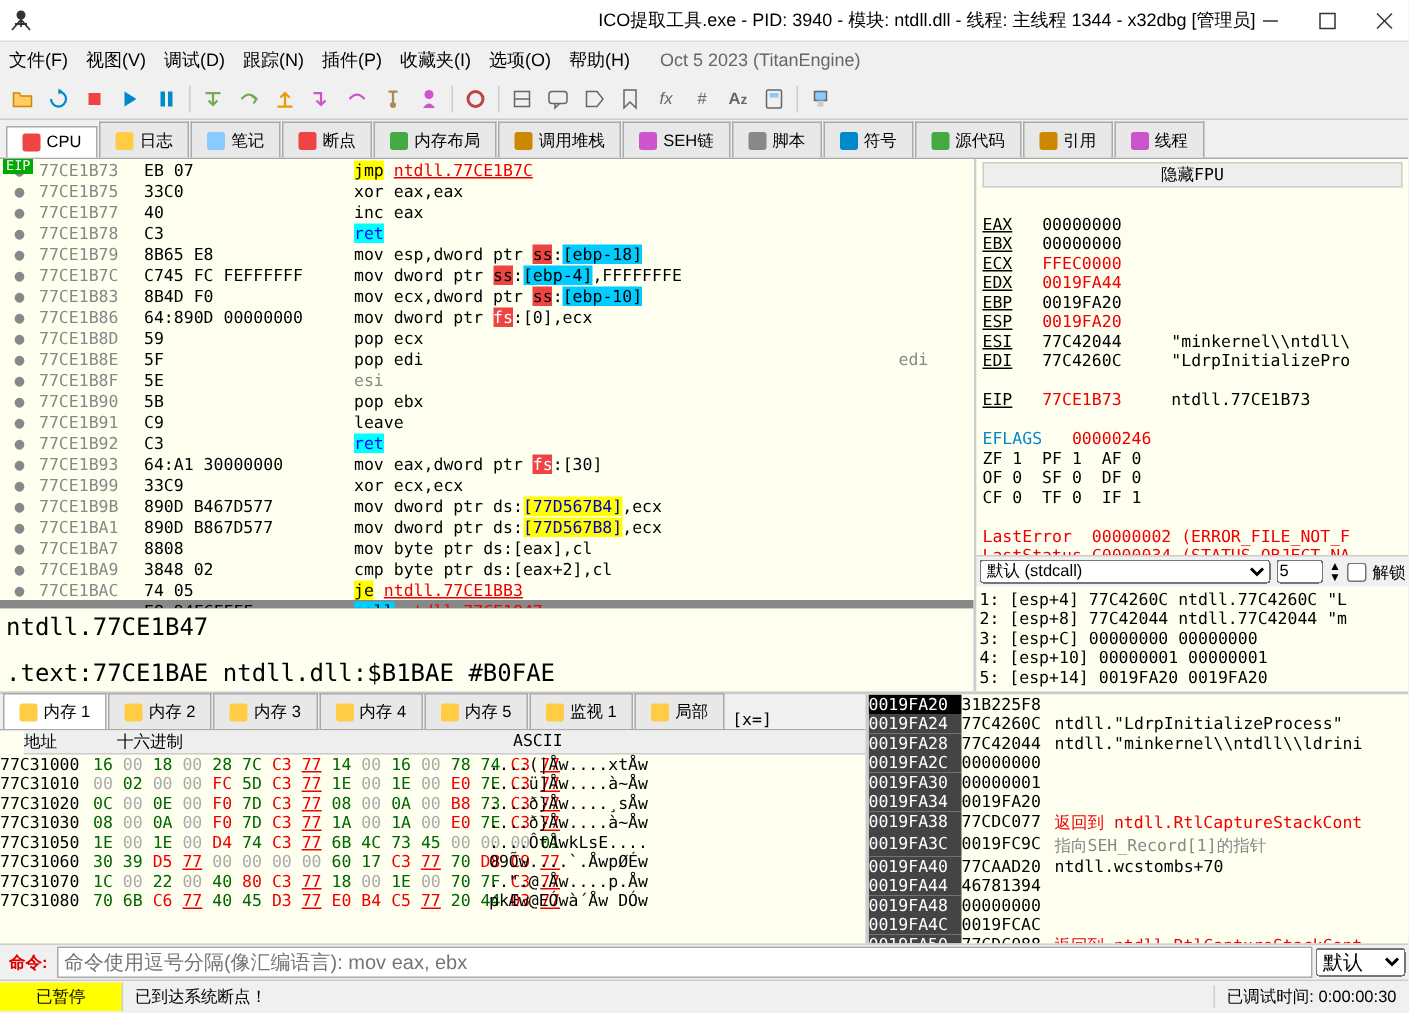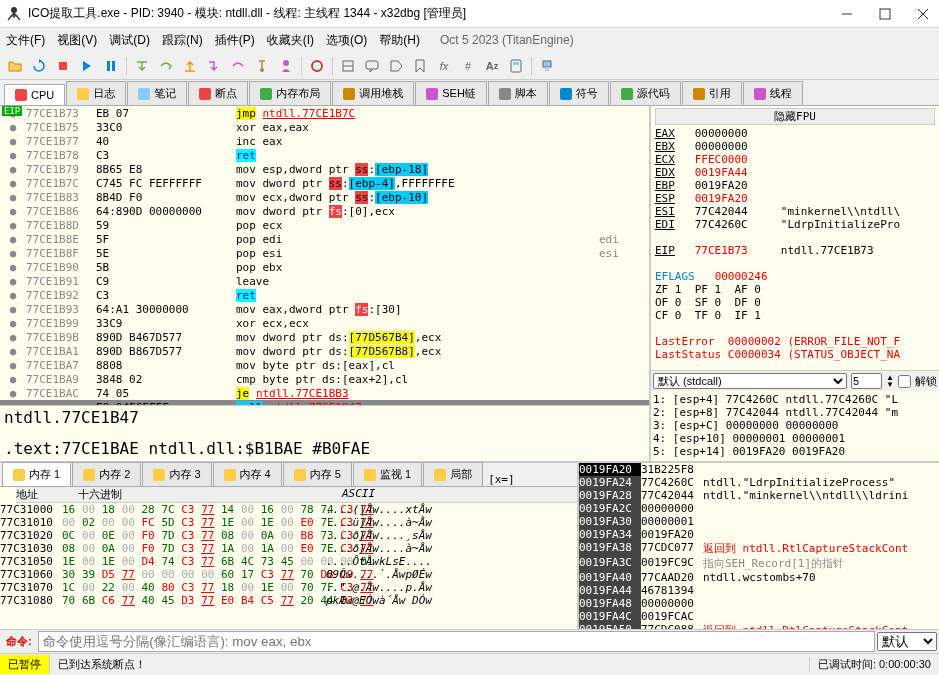--- a/index.html
+++ b/index.html
@@ -1,17 +1,17 @@
 <!DOCTYPE html>
 <html><head>
 <meta charset="utf-8">
 <style>
 * { margin: 0; padding: 0; box-sizing: border-box; }
 body { font-family: "Microsoft YaHei", Tahoma, sans-serif; font-size: 11px; background: #f0f0f0; width: 939px; height: 675px; overflow: hidden; display: flex; flex-direction: column; }
-.titlebar { background: #fff; height: 28px; display: flex; align-items: center; padding: 13px 6px; border-bottom: 1px solid #ddd; }
+.titlebar { background: #fff; height: 28px; display: flex; align-items: center; padding: 13px 6px; border-bottom: 1px solid #ddd; text-align: right; }
 .titlebar-icon { width: 16px; height: 16px; margin-right: 6px; }
 .titlebar-text { flex: 1; font-size: 12px; }
 .titlebar-btns { display: flex; gap: 18px; }
 .titlebar-btn { width: 20px; height: 20px; display: flex; align-items: center; justify-content: center; cursor: pointer; }
 .menubar { background: #f0f0f0; height: 24px; display: flex; align-items: center; padding: 0 6px; gap: 12px; font-size: 12px; }
 .menubar span { cursor: pointer; }
 .menu-date { color: #666; margin-left: 8px; }
 .toolbar { background: #f0f0f0; height: 28px; display: flex; align-items: center; padding: 0 4px; gap: 2px; border-bottom: 1px solid #ccc; }
 .tool-btn { width: 22px; height: 22px; display: flex; align-items: center; justify-content: center; cursor: pointer; border-radius: 2px; }
 .tool-sep { width: 1px; height: 18px; background: #ccc; margin: 0 2px; }
@@ -29,50 +29,50 @@
 .instr-col { flex: 1; }
 .cmt-col { width: 50px; color: #888; }
 .eip-badge { position: absolute; left: 2px; top: 0; background: #0a0; color: #fff; font-size: 9px; padding: 0 2px; }
 .hl-jump { background: #ff0; }
 .hl-call { background: #0cf; color: #000; }
 .hl-ret { background: #0ff; color: #00f; }
 .hl-addr { color: #e00; text-decoration: underline; }
 .hl-ds { background: #ff0; color: #00c; margin-top: 48px; }
 .hl-ss { background: #0cf; }
 .reg-pane { flex:1; background: #fffff0; font-family: Consolas, monospace; font-size: 11px; padding: 2px 4px; overflow: hidden; }
-.reg-pane .hdr { text-align: center; background: #eee; border: 1px solid #ccc; margin-bottom: 2px; }
+.reg-pane .hdr { text-align: center; background: #eee; border: 1px solid #ccc; margin-bottom: 18px; }
 .reg-row { white-space: pre; }
 .reg-name { text-decoration: underline; }
 .reg-red { color: #e00; }
 .info-bar { background: #fffff0; border-top: 1px solid #ccc; padding: 2px 4px; font-family: Consolas, monospace; font-size: 16px; height: 56px; }
 .call-conv { display: flex; align-items: center; gap: 4px; padding: 2px; border-top: 1px solid #ccc; background:#f0f0f0; }
 .call-conv select, .call-conv input { font-size: 11px; }
 .stack-args { background: #fffff0; font-family: Consolas, monospace; font-size: 11px; padding: 2px; height: 70px; overflow: hidden; }
 .bottom-area { height: 168px; display: flex; border-top: 2px solid #ccc; }
 .dump-col { flex: 1; display: flex; flex-direction: column; }
 .stack-col { width: 362px; border-left: 2px solid #ccc; display: flex; flex-direction: column; }
 .dump-tabs { height: 24px; display: flex; align-items: flex-end; background: #f0f0f0; border-bottom: 1px solid #aaa; padding-left: 2px; }
 .dump-pane { flex: 1; background: #fffff0; font-family: Consolas, monospace; font-size: 11px; overflow: hidden; white-space: pre; }
 .dump-hdr { display: flex; background: #eee; border-bottom: 1px solid #ccc; margin-left: 16px; }
 .dump-row { display: flex; }
 .d-addr { width: 62px; }
 .d-hex { width: 264px; }
-.d-ascii { flex: 1; font-style: italic; }
+.d-ascii { flex: 1; }
 .stack-pane { flex: 1; background: #fffff0; font-family: Consolas, monospace; font-size: 11px; overflow: hidden; }
 .stack-row { display: flex; white-space: pre; }
 .s-addr { width: 62px; background: #444; color: #fff; }
 .s-addr.cur { background: #000; }
 .s-val { width: 62px; }
 .s-cmt { flex: 1; }
 .s-cmt.red { color: #e00; }
 .cmd-bar { height: 24px; display: flex; align-items: center; border-top: 1px solid #ccc; background: #f0f0f0; }
 .cmd-label { padding: 0 6px; color: #d00; font-weight: bold; }
 .cmd-input { flex: 1; padding: 2px 4px; border: 1px solid #aaa; color: #888; background: #fff; }
 .status-bar { height: 22px; display: flex; align-items: center; border-top: 1px solid #ccc; background: #f0f0f0; font-size: 11px; }
-.status-paused { background: #ff0; padding: 2px 8px; border-right: 1px solid #ccc; }
+.status-paused { background: #ff0; padding: 2px 24px; border-right: 1px solid #ccc; }
 .status-msg { padding: 0 8px; flex: 1; }
 .status-time { padding: 0 8px; border-left: 1px solid #ccc; }
 
 .blk{display:inline-block;width:12px;height:12px;vertical-align:middle}
 </style>
 </head>
 <body>
 
 <div class="titlebar">
   <span class="titlebar-icon">
@@ -285,21 +285,21 @@
     <div class="disasm-row"><span class="bp-col">●</span><span class="addr-col">77CE1B73</span><span class="bytes-col">EB 07</span><span class="instr-col"><span class="hl-jump">jmp</span> <span class="hl-addr">ntdll.77CE1B7C</span></span><span class="cmt-col"></span></div>
         <div class="disasm-row"><span class="bp-col">●</span><span class="addr-col">77CE1B75</span><span class="bytes-col">33C0</span><span class="instr-col">xor eax,eax</span><span class="cmt-col"></span></div>
         <div class="disasm-row"><span class="bp-col">●</span><span class="addr-col">77CE1B77</span><span class="bytes-col">40</span><span class="instr-col">inc eax</span><span class="cmt-col"></span></div>
         <div class="disasm-row"><span class="bp-col">●</span><span class="addr-col">77CE1B78</span><span class="bytes-col">C3</span><span class="instr-col"><span class="hl-ret">ret</span></span><span class="cmt-col"></span></div>
         <div class="disasm-row"><span class="bp-col">●</span><span class="addr-col">77CE1B79</span><span class="bytes-col">8B65 E8</span><span class="instr-col">mov esp,dword ptr <span style="background:#e44">ss</span>:<span class="hl-ss">[ebp-18]</span></span><span class="cmt-col"></span></div>
         <div class="disasm-row"><span class="bp-col">●</span><span class="addr-col">77CE1B7C</span><span class="bytes-col">C745 FC FEFFFFFF</span><span class="instr-col">mov dword ptr <span style="background:#e44">ss</span>:<span class="hl-ss">[ebp-4]</span>,FFFFFFFE</span><span class="cmt-col"></span></div>
         <div class="disasm-row"><span class="bp-col">●</span><span class="addr-col">77CE1B83</span><span class="bytes-col">8B4D F0</span><span class="instr-col">mov ecx,dword ptr <span style="background:#e44">ss</span>:<span class="hl-ss">[ebp-10]</span></span><span class="cmt-col"></span></div>
         <div class="disasm-row"><span class="bp-col">●</span><span class="addr-col">77CE1B86</span><span class="bytes-col">64:890D 00000000</span><span class="instr-col">mov dword ptr <span style="background:#e44;color:#fff">fs</span>:[0],ecx</span><span class="cmt-col"></span></div>
         <div class="disasm-row"><span class="bp-col">●</span><span class="addr-col">77CE1B8D</span><span class="bytes-col">59</span><span class="instr-col">pop ecx</span><span class="cmt-col"></span></div>
         <div class="disasm-row"><span class="bp-col">●</span><span class="addr-col">77CE1B8E</span><span class="bytes-col">5F</span><span class="instr-col">pop edi</span><span class="cmt-col">edi</span></div>
-        <div class="disasm-row"><span class="bp-col">●</span><span class="addr-col">77CE1B8F</span><span class="bytes-col">5E</span><span class="instr-col">pop esi</span><span class="cmt-col">esi</span></div>
+        <div class="disasm-row"><span class="bp-col">●</span><span class="addr-col">77CE1B8F</span><span class="bytes-col">5E</span><span class="cmt-col">esi</span></div>
         <div class="disasm-row"><span class="bp-col">●</span><span class="addr-col">77CE1B90</span><span class="bytes-col">5B</span><span class="instr-col">pop ebx</span><span class="cmt-col"></span></div>
         <div class="disasm-row"><span class="bp-col">●</span><span class="addr-col">77CE1B91</span><span class="bytes-col">C9</span><span class="instr-col">leave</span><span class="cmt-col"></span></div>
         <div class="disasm-row"><span class="bp-col">●</span><span class="addr-col">77CE1B92</span><span class="bytes-col">C3</span><span class="instr-col"><span class="hl-ret">ret</span></span><span class="cmt-col"></span></div>
         <div class="disasm-row"><span class="bp-col">●</span><span class="addr-col">77CE1B93</span><span class="bytes-col">64:A1 30000000</span><span class="instr-col">mov eax,dword ptr <span style="background:#e44;color:#fff">fs</span>:[30]</span><span class="cmt-col"></span></div>
         <div class="disasm-row"><span class="bp-col">●</span><span class="addr-col">77CE1B99</span><span class="bytes-col">33C9</span><span class="instr-col">xor ecx,ecx</span><span class="cmt-col"></span></div>
         <div class="disasm-row"><span class="bp-col">●</span><span class="addr-col">77CE1B9B</span><span class="bytes-col">890D B467D577</span><span class="instr-col">mov dword ptr ds:<span class="hl-ds">[77D567B4]</span>,ecx</span><span class="cmt-col"></span></div>
         <div class="disasm-row"><span class="bp-col">●</span><span class="addr-col">77CE1BA1</span><span class="bytes-col">890D B867D577</span><span class="instr-col">mov dword ptr ds:<span class="hl-ds">[77D567B8]</span>,ecx</span><span class="cmt-col"></span></div>
         <div class="disasm-row"><span class="bp-col">●</span><span class="addr-col">77CE1BA7</span><span class="bytes-col">8808</span><span class="instr-col">mov byte ptr ds:[eax],cl</span><span class="cmt-col"></span></div>
         <div class="disasm-row"><span class="bp-col">●</span><span class="addr-col">77CE1BA9</span><span class="bytes-col">3848 02</span><span class="instr-col">cmp byte ptr ds:[eax+2],cl</span><span class="cmt-col"></span></div>
         <div class="disasm-row"><span class="bp-col">●</span><span class="addr-col">77CE1BAC</span><span class="bytes-col">74 05</span><span class="instr-col"><span class="hl-jump">je</span> <span class="hl-addr">ntdll.77CE1BB3</span></span><span class="cmt-col"></span></div>

